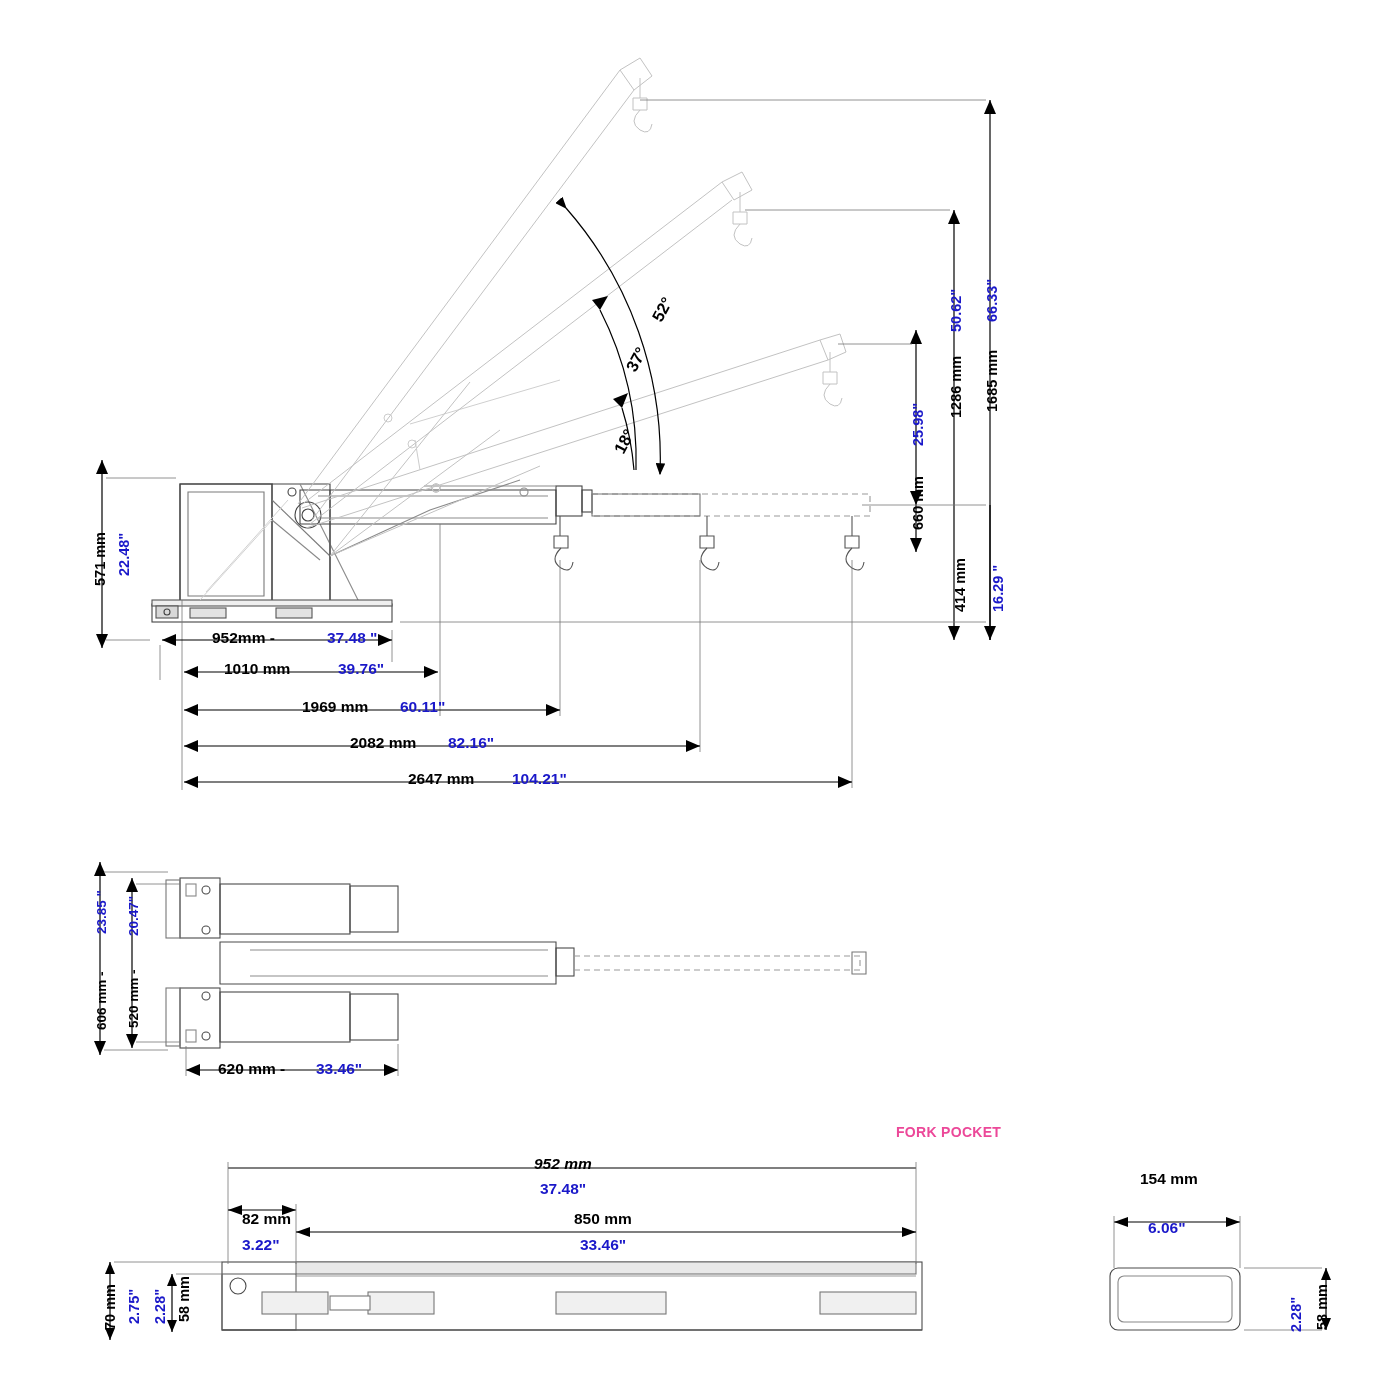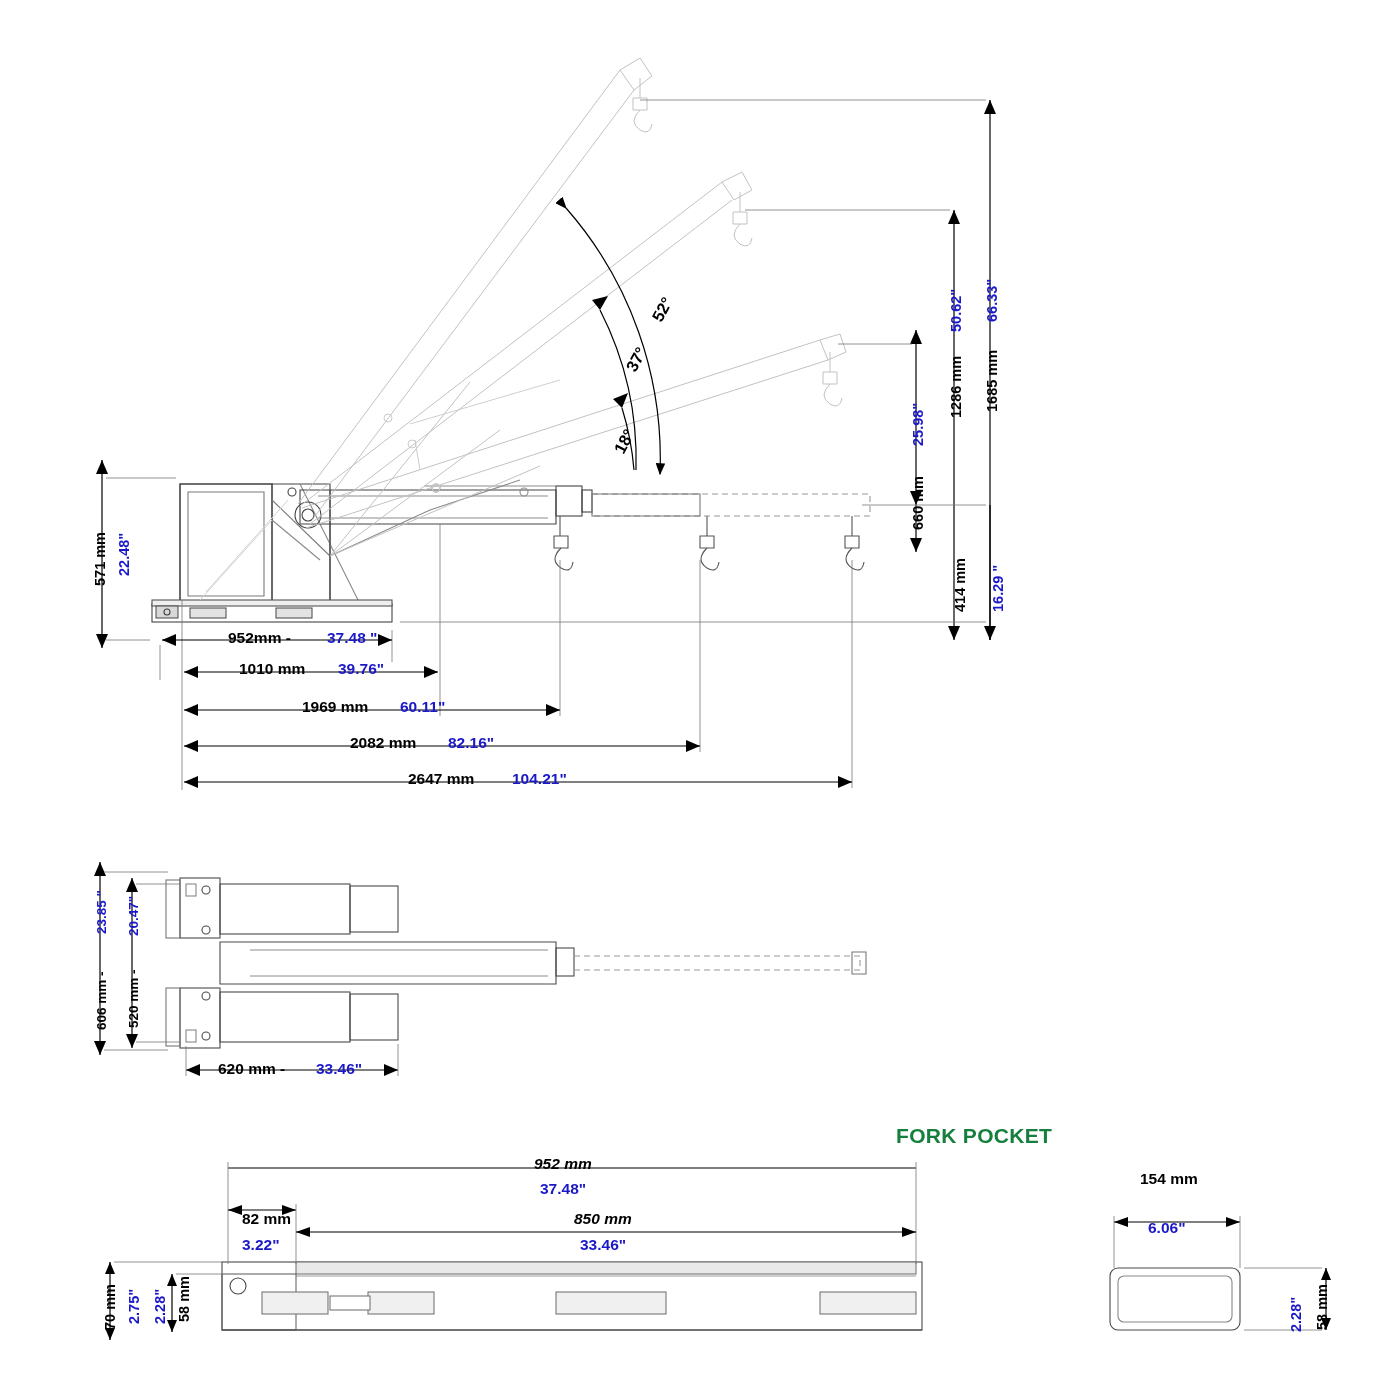--- a/index.html
+++ b/index.html
@@ -11,21 +11,21 @@
   .stage{position:absolute;left:0;top:0;width:1400px;height:1400px;}
   svg.draw{position:absolute;left:0;top:0;width:1400px;height:1400px;}
   .lbl{position:absolute;font-weight:bold;white-space:nowrap;}
   .mm{color:#000000;}
   .in{color:#1a18c9;}
   .sz13{font-size:13.5px;}
   .sz14{font-size:14.5px;}
   .sz15{font-size:15.5px;}
   .sz16{font-size:16.5px;}
   .rot90{transform:rotate(-90deg);transform-origin:left top;}
-  .title{position:absolute;font-weight:bold;font-size:21px;color:#15803d;letter-spacing:.3px;}
+  .title{position:absolute;font-weight:bold;font-size:14px;color:#ec4899;letter-spacing:.3px;}
 </style>
 </head>
 <body>
 
 <div class="stage">
 
   <svg class="draw" viewBox="0 0 1400 1400">
     <defs>
       <marker id="ah" markerWidth="12" markerHeight="9" refX="11" refY="4.5" orient="auto">
         <path d="M0,0 L12,4.5 L0,9 z" fill="#000"></path>
@@ -290,24 +290,24 @@
 
   <div class="lbl mm sz14 rot90" style="left:910px;top:530px;">660 mm</div>
   <div class="lbl in sz14 rot90" style="left:910px;top:446px;">25.98"</div>
 
   <div class="lbl mm sz14 rot90" style="left:952px;top:612px;">414 mm</div>
   <div class="lbl in sz14 rot90" style="left:990px;top:612px;">16.29 "</div>
 
   <div class="lbl mm sz14 rot90" style="left:92px;top:586px;">571 mm</div>
   <div class="lbl in sz14 rot90" style="left:116px;top:576px;">22.48"</div>
 
-  <div class="lbl mm sz15" style="left:228px;top:629px;">952mm -</div>
+  <div class="lbl mm sz15" style="left:212px;top:629px;">952mm -</div>
   <div class="lbl in sz15" style="left:327px;top:629px;">37.48 "</div>
 
-  <div class="lbl mm sz15" style="left:239px;top:660px;">1010 mm</div>
+  <div class="lbl mm sz15" style="left:224px;top:660px;">1010 mm</div>
   <div class="lbl in sz15" style="left:338px;top:660px;">39.76"</div>
 
   <div class="lbl mm sz15" style="left:302px;top:698px;">1969 mm</div>
   <div class="lbl in sz15" style="left:400px;top:698px;">60.11"</div>
 
   <div class="lbl mm sz15" style="left:350px;top:734px;">2082 mm</div>
   <div class="lbl in sz15" style="left:448px;top:734px;">82.16"</div>
 
   <div class="lbl mm sz15" style="left:408px;top:770px;text-align:center;">2647 mm</div>
   <div class="lbl in sz15" style="left:512px;top:770px;">104.21"</div>
@@ -321,21 +321,21 @@
   <div class="lbl in sz15" style="left:316px;top:1060px;">33.46"</div>
 
   <div class="title" style="left:896px;top:1124px;">FORK POCKET</div>
 
   <div class="lbl mm sz15" style="left:534px;top:1155px;font-style:italic;">952 mm</div>
   <div class="lbl in sz15" style="left:540px;top:1180px;">37.48"</div>
 
   <div class="lbl mm sz15" style="left:242px;top:1210px;text-align:center;">82 mm</div>
   <div class="lbl in sz15" style="left:242px;top:1236px;">3.22"</div>
 
-  <div class="lbl mm sz15" style="left:574px;top:1210px;font-style:italic;">850 mm</div>
+  <div class="lbl mm sz15" style="left:574px;top:1210px;">850 mm</div>
   <div class="lbl in sz15" style="left:580px;top:1236px;">33.46"</div>
 
   <div class="lbl mm sz14 rot90" style="left:102px;top:1330px;">70 mm</div>
   <div class="lbl in sz14 rot90" style="left:126px;top:1324px;">2.75"</div>
   <div class="lbl in sz14 rot90" style="left:152px;top:1324px;">2.28"</div>
   <div class="lbl mm sz14 rot90" style="left:176px;top:1322px;">58 mm</div>
 
   <div class="lbl mm sz15" style="left:1140px;top:1170px;">154 mm</div>
   <div class="lbl in sz15" style="left:1148px;top:1219px;">6.06"</div>
   <div class="lbl in sz14 rot90" style="left:1288px;top:1332px;">2.28"</div>

